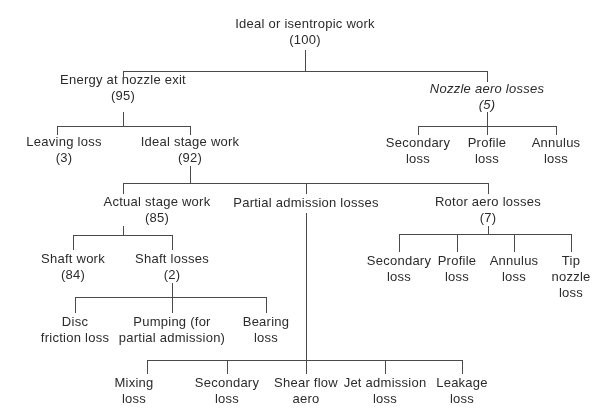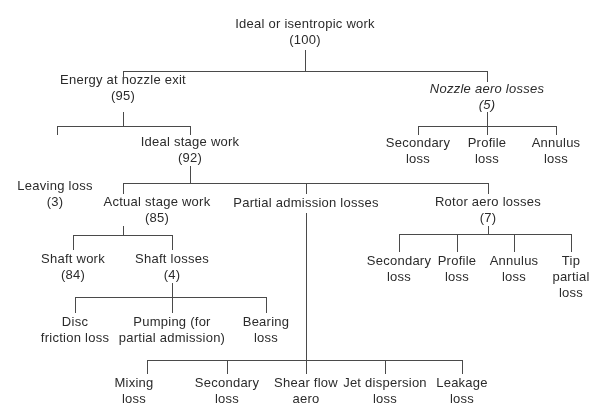--- a/index.html
+++ b/index.html
@@ -33,67 +33,67 @@
 <div class="canvas">
 
   <div class="node" style="left:305px; top:16px;">Ideal or isentropic work
 (100)</div>
 
   <div class="node" style="left:123px; top:72px;">Energy at nozzle exit
 (95)</div>
   <div class="node" style="left:487px; top:81px;font-style:italic;">Nozzle aero losses
 (5)</div>
 
-  <div class="node" style="left:55px; top:134px;margin-top:44px;">Leaving loss
+  <div class="node" style="left:64px; top:134px;">Leaving loss
 (3)</div>
   <div class="node" style="left:190px; top:134px;">Ideal stage work
 (92)</div>
 
   <div class="node" style="left:418px; top:135px;">Secondary
 loss</div>
   <div class="node" style="left:487px; top:135px;">Profile
 loss</div>
   <div class="node" style="left:556px; top:135px;">Annulus
 loss</div>
 
   <div class="node" style="left:123px; top:194px;margin-left:34px;">Actual stage work
 (85)</div>
   <div class="node" style="left:306px; top:195px;">Partial admission losses</div>
   <div class="node" style="left:488px; top:194px;">Rotor aero losses
 (7)</div>
 
   <div class="node" style="left:73px; top:251px;">Shaft work
 (84)</div>
   <div class="node" style="left:172px; top:251px;">Shaft losses
-(4)</div>
+(2)</div>
 
   <div class="node" style="left:399px; top:253px;">Secondary
 loss</div>
   <div class="node" style="left:457px; top:253px;">Profile
 loss</div>
   <div class="node" style="left:514px; top:253px;">Annulus
 loss</div>
   <div class="node" style="left:571px; top:253px;">Tip
-partial
+nozzle
 loss</div>
 
   <div class="node" style="left:75px; top:314px;">Disc
 friction loss</div>
   <div class="node" style="left:172px; top:314px;">Pumping (for
 partial admission)</div>
   <div class="node" style="left:266px; top:314px;">Bearing
 loss</div>
 
   <div class="node" style="left:134px; top:375px;">Mixing
 loss</div>
   <div class="node" style="left:227px; top:375px;">Secondary
 loss</div>
   <div class="node" style="left:306px; top:375px;">Shear flow
 aero</div>
-  <div class="node" style="left:385px; top:375px;">Jet dispersion
+  <div class="node" style="left:385px; top:375px;">Jet admission
 loss</div>
   <div class="node" style="left:462px; top:375px;">Leakage
 loss</div>
 
   <div class="vl" style="left:305px; top:50px; height:21px;"></div>
   <div class="hl" style="left:123px; top:71px; width:365px;"></div>
   <div class="vl" style="left:123px; top:71px; height:11px;"></div>
   <div class="vl" style="left:487px; top:71px; height:11px;"></div>
 
   <div class="vl" style="left:123px; top:112px; height:14px;"></div>

